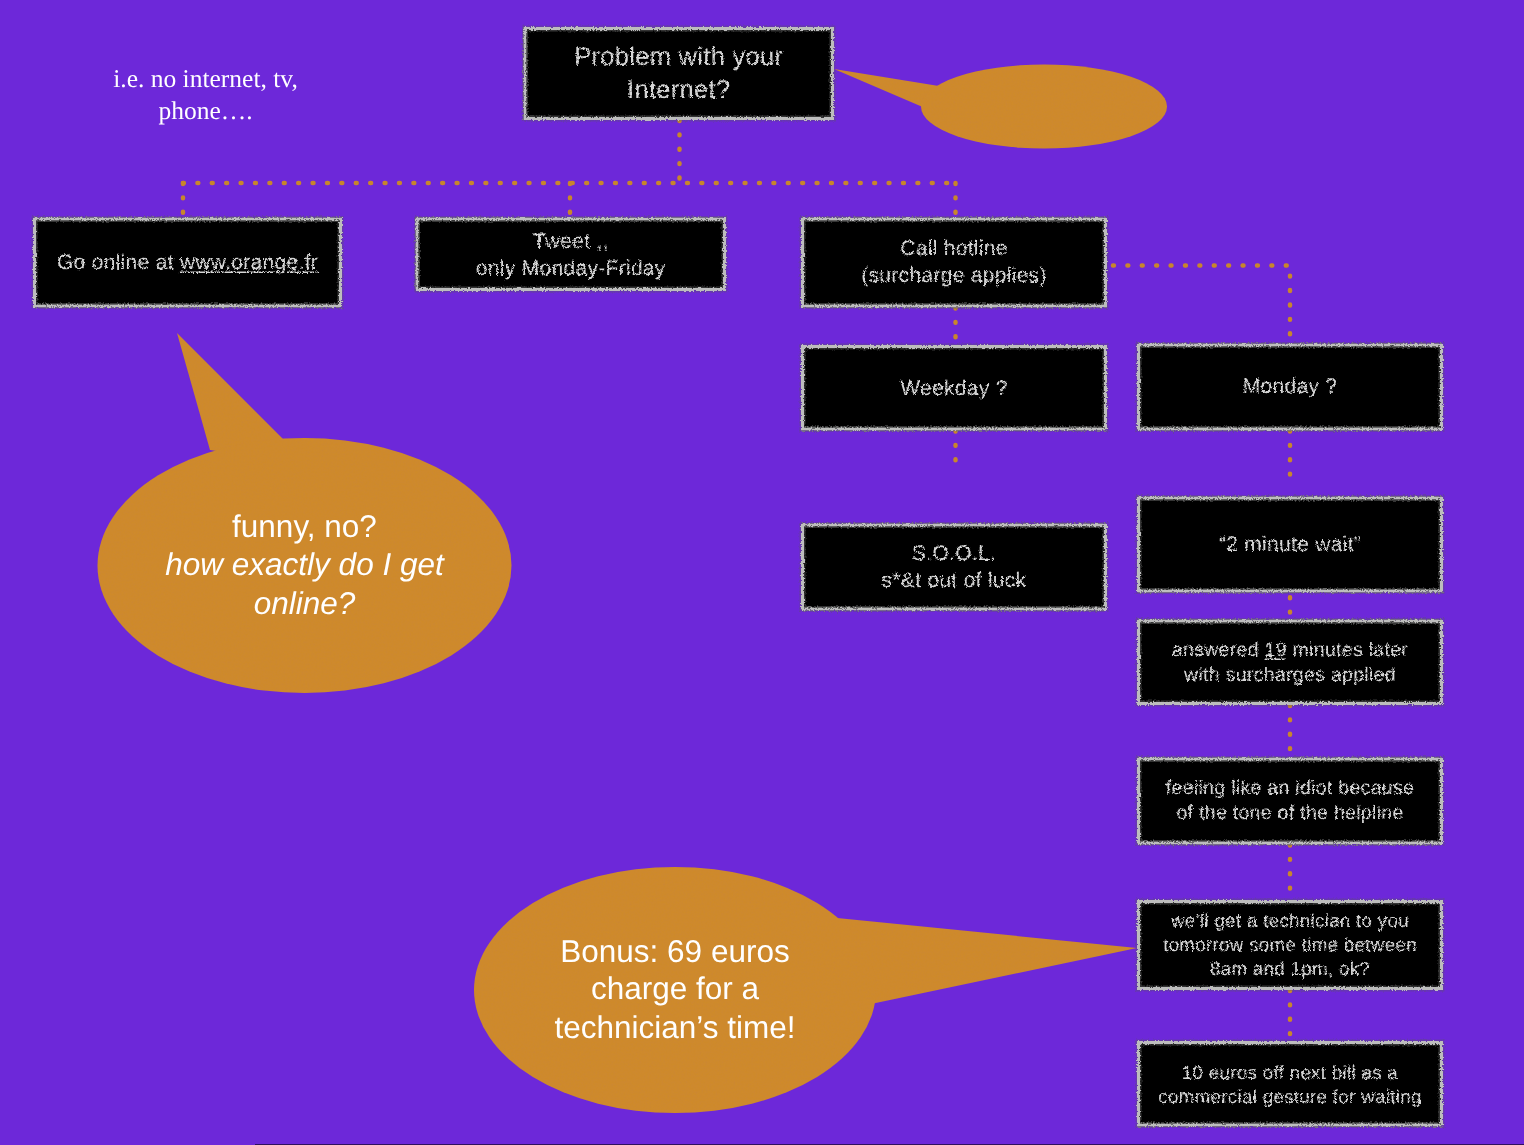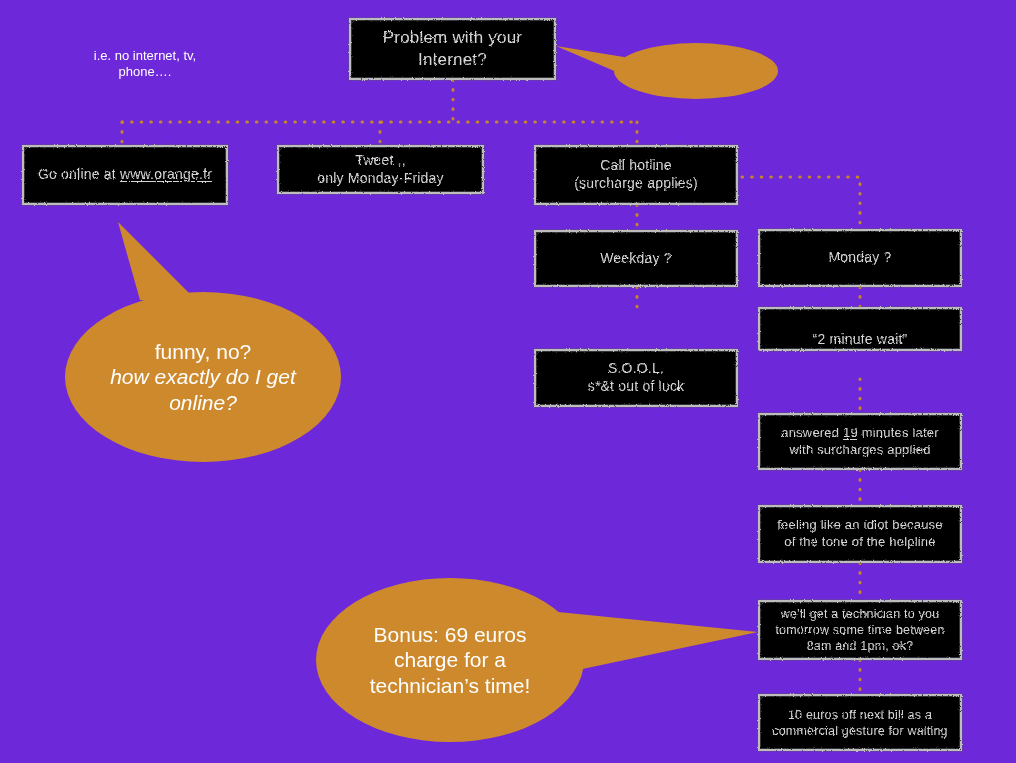--- a/index.html
+++ b/index.html
@@ -127,36 +127,36 @@
       </div>
       <div class="node" style="left: 534px; top: 230px; width: 204px; height: 57px; font-size: 14px; border-color: rgb(189, 189, 189); color: rgb(214, 214, 214);">
         <span class="txt">Weekday ?</span>
       </div>
       <div class="node" style="left: 534px; top: 314px; width: 204px; height: 58px; font-size: 14px; border-color: rgb(189, 189, 189); color: rgb(214, 214, 214); margin-top: 35px;">
         <span class="txt">S.O.O.L.<br>s*&amp;t out of luck</span>
       </div>
       <div class="node" style="left: 758px; top: 229px; width: 204px; height: 58px; font-size: 14px; border-color: rgb(189, 189, 189); color: rgb(214, 214, 214);">
         <span class="txt">Monday ?</span>
       </div>
-      <div class="node" style="left: 758px; top: 307px; width: 204px; height: 44px; font-size: 14px; border-color: rgb(189, 189, 189); color: rgb(214, 214, 214); align-items: flex-end;">
+      <div class="node" style="left: 758px; top: 331px; width: 204px; height: 64px; font-size: 14px; border-color: rgb(189, 189, 189); color: rgb(214, 214, 214);">
         <span class="txt">“2 minute wait”</span>
       </div>
       <div class="node" style="left: 758px; top: 413px; width: 204px; height: 57px; font-size: 13px; border-color: rgb(189, 189, 189); color: rgb(214, 214, 214);">
         <span class="txt">answered <span class="u">19</span> minutes later<br>with surcharges applied</span>
       </div>
       <div class="node" style="left: 758px; top: 505px; width: 204px; height: 58px; font-size: 13px; border-color: rgb(189, 189, 189); color: rgb(214, 214, 214);">
         <span class="txt">feeling like an idiot because<br>of the tone of the helpline</span>
       </div>
       <div class="node" style="left: 758px; top: 600px; width: 204px; height: 60px; font-size: 12.5px; border-color: rgb(189, 189, 189); color: rgb(214, 214, 214);">
         <span class="txt">we’ll get a technician to you<br>tomorrow some time between<br>8am and 1pm, ok?</span>
       </div>
       <div class="node" style="left: 758px; top: 694px; width: 204px; height: 57px; font-size: 12.5px; border-color: rgb(189, 189, 189); color: rgb(214, 214, 214);">
         <span class="txt">10 euros off next bill as a<br>commercial gesture for waiting</span>
       </div>
-      <div class="bubble" style="left: 60px; top: 44px; width: 170px; height: 40px; font-size: 13px; color: rgb(255, 255, 255);">
+      <div class="bubble" style="left: 52px; top: 44px; width: 170px; height: 40px; font-size: 17px; color: rgb(255, 255, 255); font-family: Liberation Serif, serif;">
         <span class="txt"><span>i.e. no internet, tv,</span><br><span>phone….</span></span>
       </div>
       <div class="bubble" style="left: 75px; top: 330px; width: 256px; height: 94px; font-size: 21px; color: rgb(255, 255, 255);">
         <span class="txt"><span>funny, no?</span><br><span class="it">how exactly do I get</span><br><span class="it">online?</span></span>
       </div>
       <div class="bubble" style="left: 330px; top: 612px; width: 240px; height: 96px; font-size: 21px; color: rgb(255, 255, 255);">
         <span class="txt"><span>Bonus: 69 euros</span><br><span>charge for a</span><br><span>technician’s time!</span></span>
       </div>
     </div>
 

